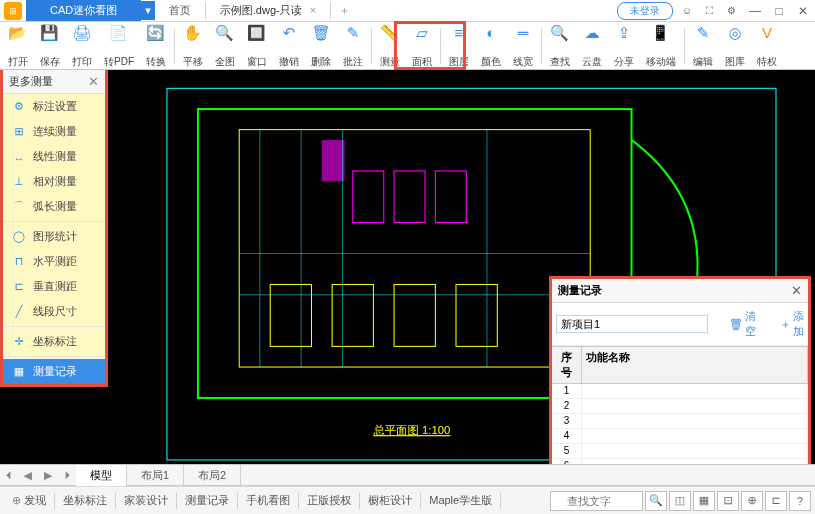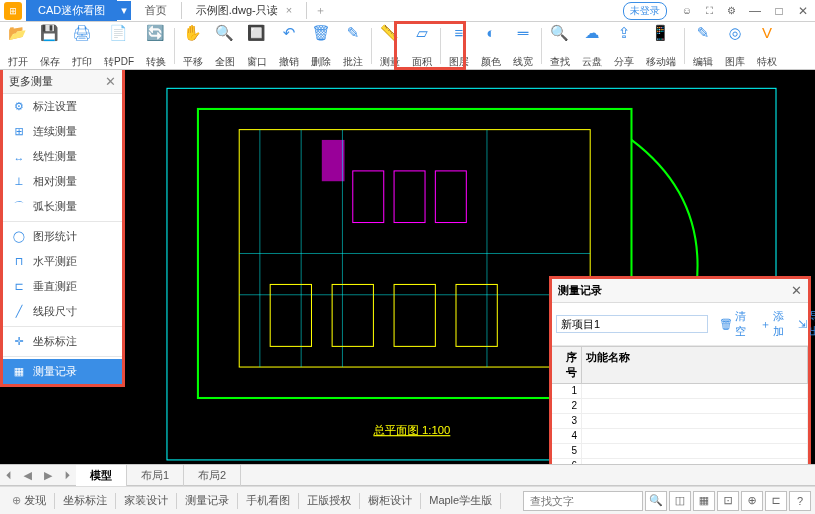--- a/index.html
+++ b/index.html
@@ -1,70 +1,70 @@
 <!DOCTYPE html>
 <html><head>
 <meta charset="utf-8">
 <style>
 *{box-sizing:border-box;margin:0;padding:0;font-family:"Microsoft YaHei",SimSun,sans-serif;font-size:11px}
 body{width:815px;height:514px;background:#f0f0f0;overflow:hidden;position:relative}
 .titlebar{height:22px;background:#fff;display:flex;align-items:center;border-bottom:1px solid #d0d0d0}
 .app-icon{width:18px;height:18px;background:#ffa500;border-radius:3px;margin:0 4px;display:flex;align-items:center;justify-content:center;color:#fff;font-size:9px}
-.app-name{color:#fff;background:#2b7de0;padding:3px 12px;font-size:11px}
+.app-name{color:#fff;background:#2b7de0;padding:3px 24px;font-size:11px}
 .app-drop{background:#2b7de0;color:#fff;padding:3px 4px}
 .tab{padding:1px 14px;border-right:1px solid #d0d0d0;color:#555}
 .tab.active{background:#fff;color:#333}
 .tab-close{margin-left:8px;color:#999}
 .tab-add{padding:3px 8px;color:#999}
 .title-spacer{flex:1}
 .title-btn{padding:3px 6px;color:#666;border:1px solid transparent;font-size:10px}
-.title-btn.badge{border:1px solid #3a8ee6;color:#3a8ee6;border-radius:8px;padding:1px 6px;margin-right:8px}
+.title-btn.badge{border:1px solid #3a8ee6;color:#3a8ee6;border-radius:8px;padding:1px 12px;margin-right:2px}
 .win-btn{width:24px;text-align:center;color:#666;font-size:12px}
 .toolbar{height:48px;background:#fff;display:flex;align-items:center;border-bottom:1px solid #c8c8c8;padding:0 2px}
 .tbtn{display:flex;flex-direction:column;align-items:center;padding:2px 6px;min-width:32px;color:#444;position:relative}
 .tbtn .ico{width:20px;height:20px;display:flex;align-items:center;justify-content:center;color:#3a8ee6;font-size:15px}
 .tbtn .lbl{font-size:10px;margin-top:12px;white-space:nowrap}
 .tsep{width:1px;height:36px;background:#d8d8d8;margin:0 2px}
 .t-highlight{position:absolute;border:3px solid #e84c3d;pointer-events:none}
 .workspace{position:absolute;top:70px;left:0;right:0;bottom:50px;background:#000}
 .canvas{position:absolute;top:0;left:128px;right:0;bottom:0;background:#000;overflow:hidden}
 .drawing{position:absolute;top:8px;left:8px;right:8px;bottom:8px}
-.sidepanel{position:absolute;top:0;left:0;width:125px;background:#ffffff;border:3px solid #e84c3d;border-top:none}
+.sidepanel{position:absolute;top:0;left:0;width:108px;background:#fef9c3;border:3px solid #e84c3d;border-top:none}
 .sp-head{display:flex;align-items:center;padding:4px 6px;border-bottom:1px solid #e0e0e0;background:#f7f7f7}
 .sp-title{flex:1;color:#333}
 .sp-close{color:#888;font-size:13px}
 .sp-item{display:flex;align-items:center;padding:5px 8px;color:#444}
 .sp-item .si-ico{width:16px;color:#3a8ee6;margin-right:6px;text-align:center}
 .sp-item.active{background:#3a8ee6;color:#fff}
 .sp-item.active .si-ico{color:#fff}
 .sp-div{height:1px;background:#e6e6e6;margin:2px 0}
 .floatpanel{position:absolute;top:206px;right:4px;width:262px;height:230px;background:#fff;border:3px solid #e84c3d;display:flex;flex-direction:column}
 .fp-head{display:flex;align-items:center;padding:4px 6px;border-bottom:1px solid #dcdcdc;background:#f7f7f7}
 .fp-title{flex:1;font-weight:bold}
 .fp-close{font-size:13px;color:#666}
-.fp-row{display:flex;align-items:center;padding:4px;gap:8px;border-bottom:1px solid #e8e8e8}
+.fp-row{display:flex;align-items:center;padding:4px;gap:18px;border-bottom:1px solid #e8e8e8}
 .fp-input{flex:1;border:1px solid #bcd4ef;padding:2px 4px;font-size:11px}
 .fp-btn{color:#3a8ee6;padding:2px 3px;font-size:10px;display:flex;align-items:center;gap:2px}
 .fp-table{flex:1;overflow:auto;border-top:1px solid #ccc}
 .fp-th{display:flex;background:#f2f2f2;border-bottom:1px solid #ccc}
 .fp-th>div{padding:3px 4px;border-right:1px solid #ccc;font-weight:bold}
 .fp-tr{display:flex;border-bottom:1px solid #eee}
 .fp-tr>div{padding:1px 4px;border-right:1px solid #eee;font-size:10px;height:14px}
-.c-idx{width:30px;text-align:right}
+.c-idx{width:30px;text-align:center}
 .c-name{flex:1}
 .bottombar{position:absolute;bottom:28px;left:0;right:0;height:22px;background:#f5f5f5;display:flex;align-items:center;border-top:1px solid #c8c8c8;border-bottom:1px solid #c8c8c8}
 .bb-nav{padding:0 6px;color:#888}
 .bb-tab{padding:3px 14px;border-right:1px solid #d0d0d0;color:#555}
-.bb-tab.active{background:#fff;color:#000;font-weight:bold}
+.bb-tab.active{background:#fff;color:#000;font-weight:normal}
 .statusbar{position:absolute;bottom:0;left:0;right:0;height:28px;background:#f5f5f5;display:flex;align-items:center;padding:0 4px;border-top:1px solid #dcdcdc}
 .sb-item{display:flex;align-items:center;padding:0 8px;color:#555;gap:3px}
 .sb-ico{color:#888}
 .sb-sep{width:1px;height:16px;background:#d0d0d0}
 .sb-spacer{flex:1}
-.sb-search{border:1px solid #c0c0c0;padding:3px 6px;width:120px;color:#999;background:#fff}
+.sb-search{border:1px solid #c0c0c0;padding:3px 16px;width:93px;color:#999;background:#fff}
 .sb-btn{width:22px;height:20px;border:1px solid #c0c0c0;display:flex;align-items:center;justify-content:center;color:#666;margin-left:2px;background:#fff}
 </style>
 </head>
 <body>
 
 <div class="titlebar">
   <div class="app-icon">⊞</div>
   <div class="app-name">CAD迷你看图</div>
   <div class="app-drop">▾</div>
   <div id="tabs" style="display: flex;">

